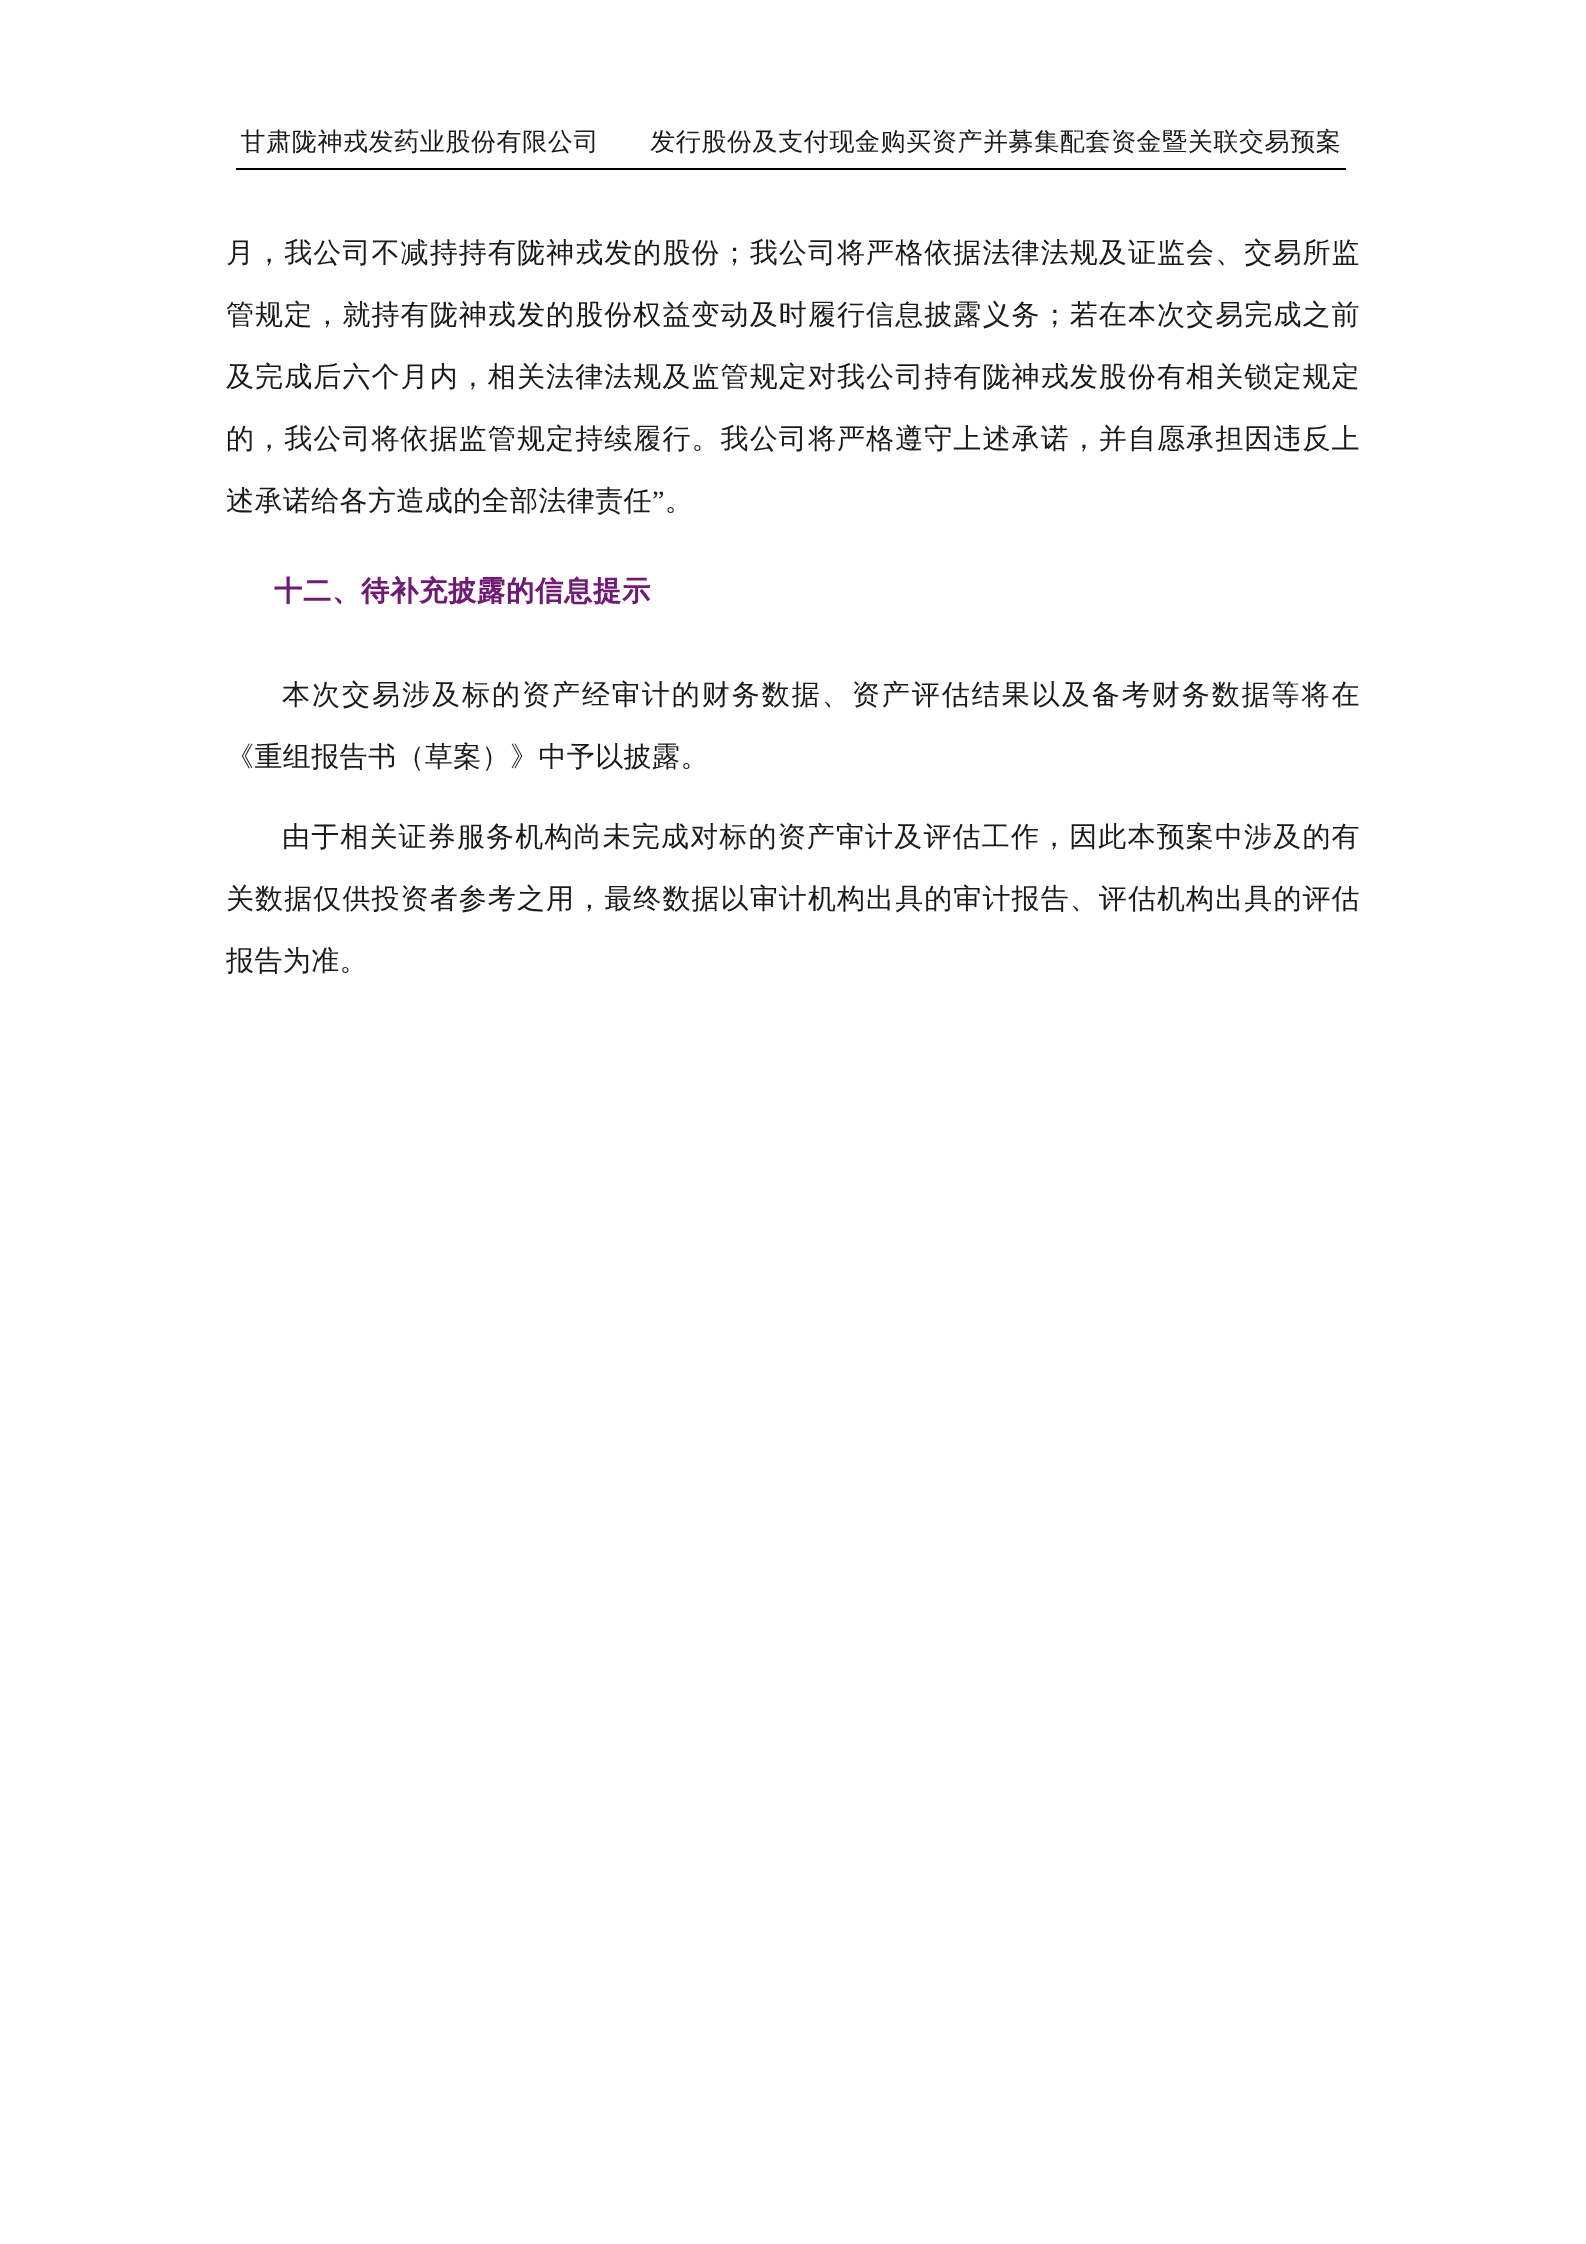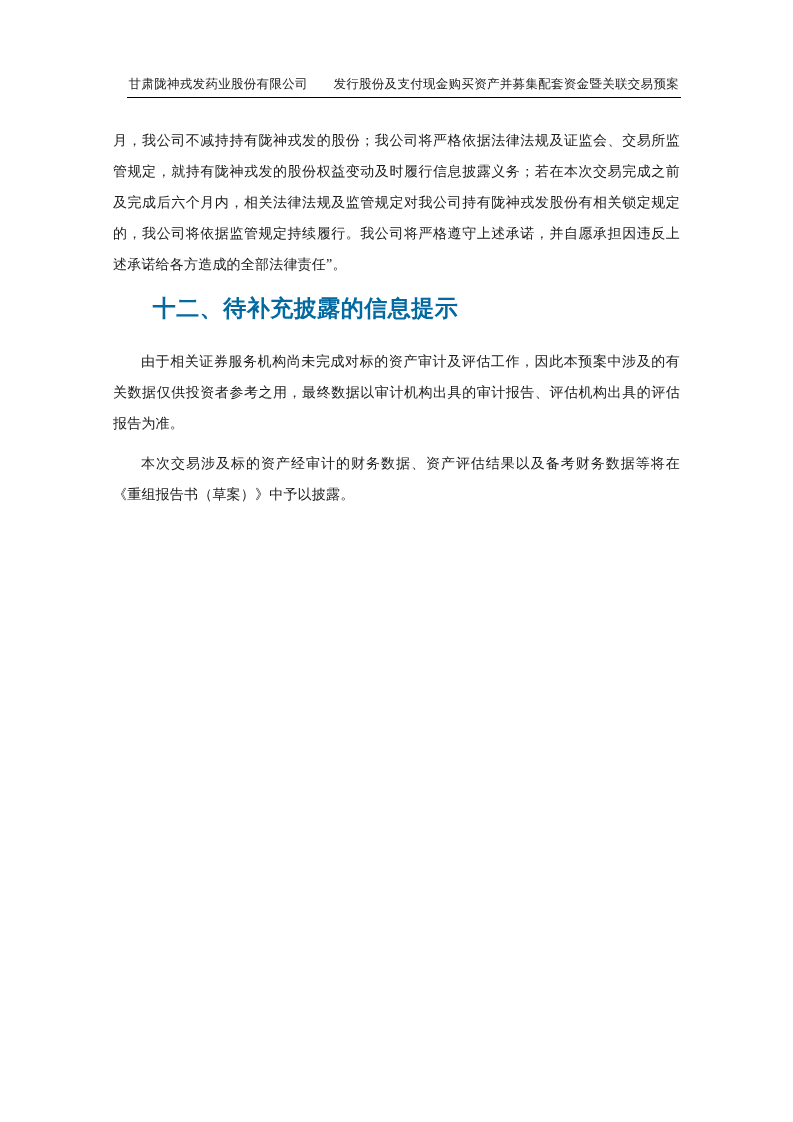--- a/index.html
+++ b/index.html
@@ -11,23 +11,23 @@
     position: relative;
     width: 793px;
     height: 1122px;
     background: #ffffff;
     color: #1a1a1a;
     font-family: "Liberation Serif", "DejaVu Serif", serif;
     overflow: hidden;
     box-sizing: border-box;
   }
   .running-header {
-    margin: 12px 112px;
+    margin: 0 112px;
     padding-top: 62px;
-    text-align: right;
+    text-align: center;
   }
   .running-header-text {
     display: inline-block;
     font-size: 12.5px;
     line-height: 15px;
     letter-spacing: 0.3px;
     color: #1a1a1a;
     padding: 0 2px 5px 2px;
     margin-left: -2px;
     border-bottom: 1.5px solid #000000;
@@ -43,34 +43,34 @@
     text-align: justify;
     text-indent: 2em;
     letter-spacing: 0.2px;
   }
   .body-para.no-indent {
     text-indent: 0;
   }
   .section-heading {
     font-family: "Liberation Sans", "DejaVu Sans", sans-serif;
     font-weight: bold;
-    font-size: 23px;
+    font-size: 14px;
     line-height: 31px;
-    color: #0369a1;
+    color: #701a75;
     margin: 13px 0 22px 0;
     text-indent: 1.73em; 
     letter-spacing: 0.5px;
   }
 </style>
 </head>
 <body>
 
 <div class="page">
   <div class="running-header">
     <span class="running-header-text">甘肃陇神戎发药业股份有限公司　　发行股份及支付现金购买资产并募集配套资金暨关联交易预案</span>
   </div>
   <div class="content">
     <p class="body-para no-indent">月，我公司不减持持有陇神戎发的股份；我公司将严格依据法律法规及证监会、交易所监管规定，就持有陇神戎发的股份权益变动及时履行信息披露义务；若在本次交易完成之前及完成后六个月内，相关法律法规及监管规定对我公司持有陇神戎发股份有相关锁定规定的，我公司将依据监管规定持续履行。我公司将严格遵守上述承诺，并自愿承担因违反上述承诺给各方造成的全部法律责任”。</p>
     <h2 class="section-heading">十二、待补充披露的信息提示</h2>
+    <p class="body-para">本次交易涉及标的资产经审计的财务数据、资产评估结果以及备考财务数据等将在《重组报告书（草案）》中予以披露。</p>
     <p class="body-para">由于相关证券服务机构尚未完成对标的资产审计及评估工作，因此本预案中涉及的有关数据仅供投资者参考之用，最终数据以审计机构出具的审计报告、评估机构出具的评估报告为准。</p>
-    <p class="body-para">本次交易涉及标的资产经审计的财务数据、资产评估结果以及备考财务数据等将在《重组报告书（草案）》中予以披露。</p>
   </div>
 </div>
 
 </body></html>

